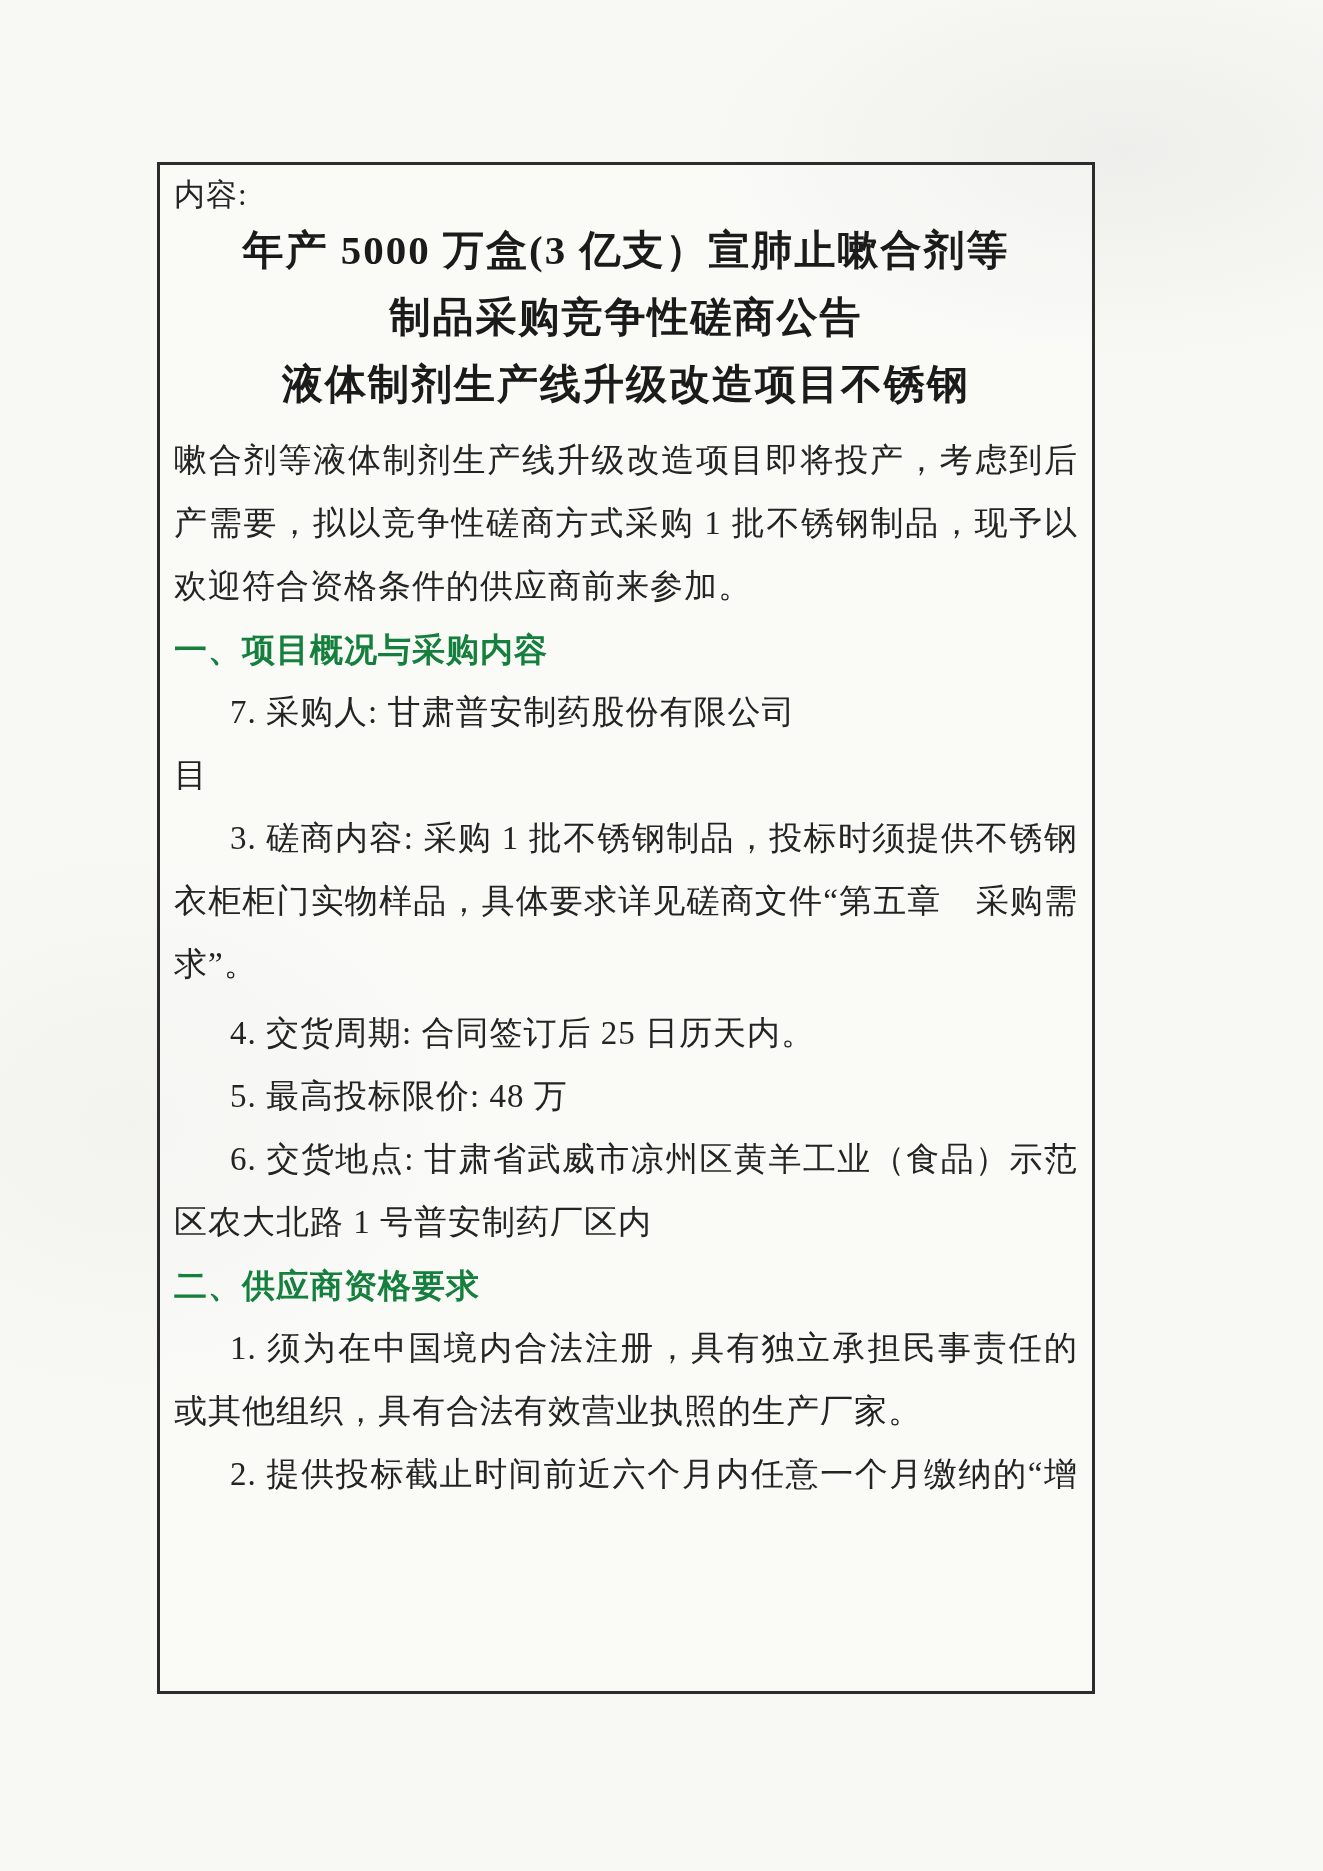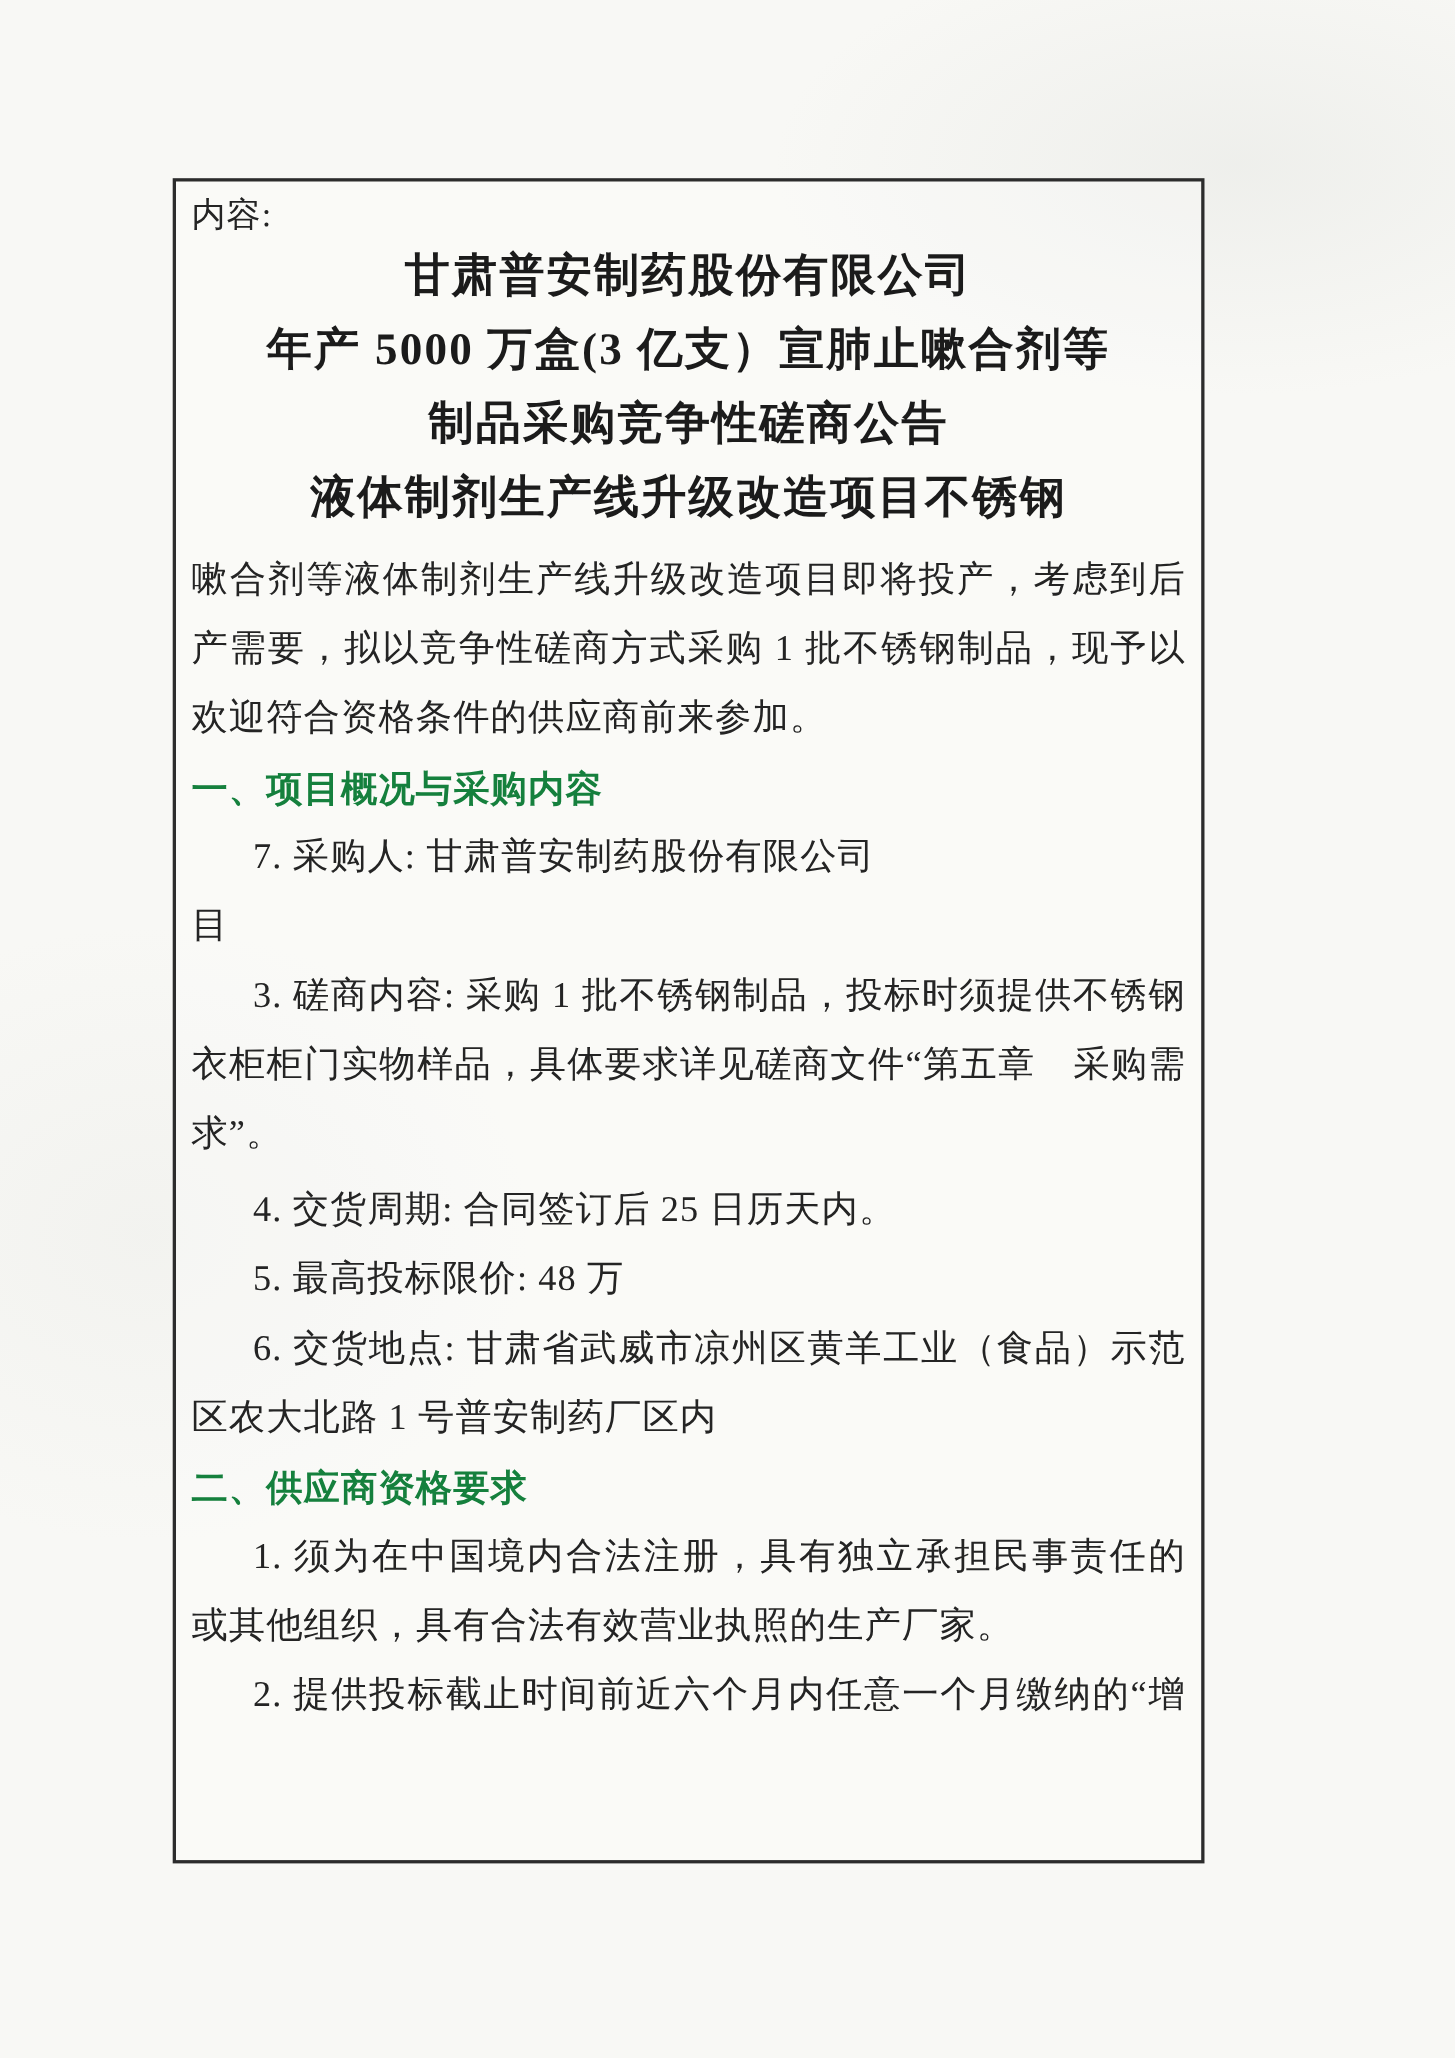--- a/index.html
+++ b/index.html
@@ -71,21 +71,20 @@
   }
 </style>
 </head>
 <body>
 
 <div class="content-box">
 
   <div class="line label-line">内容:</div>
 
   <div>
-    <div class="line t">甘肃普安制药股份有限公司</div>
     <div class="line t">年产 5000 万盒(3 亿支）宣肺止嗽合剂等</div>
     <div class="line t">制品采购竞争性磋商公告</div>
     <div class="line t">液体制剂生产线升级改造项目不锈钢</div>
   </div>
 
   <div class="intro-block">
     <div class="line fill">嗽合剂等液体制剂生产线升级改造项目即将投产，考虑到后续生</div>
     <div class="line fill">产需要，拟以竞争性磋商方式采购 1 批不锈钢制品，现予以公告，</div>
     <div class="line">欢迎符合资格条件的供应商前来参加。</div>
   </div>

